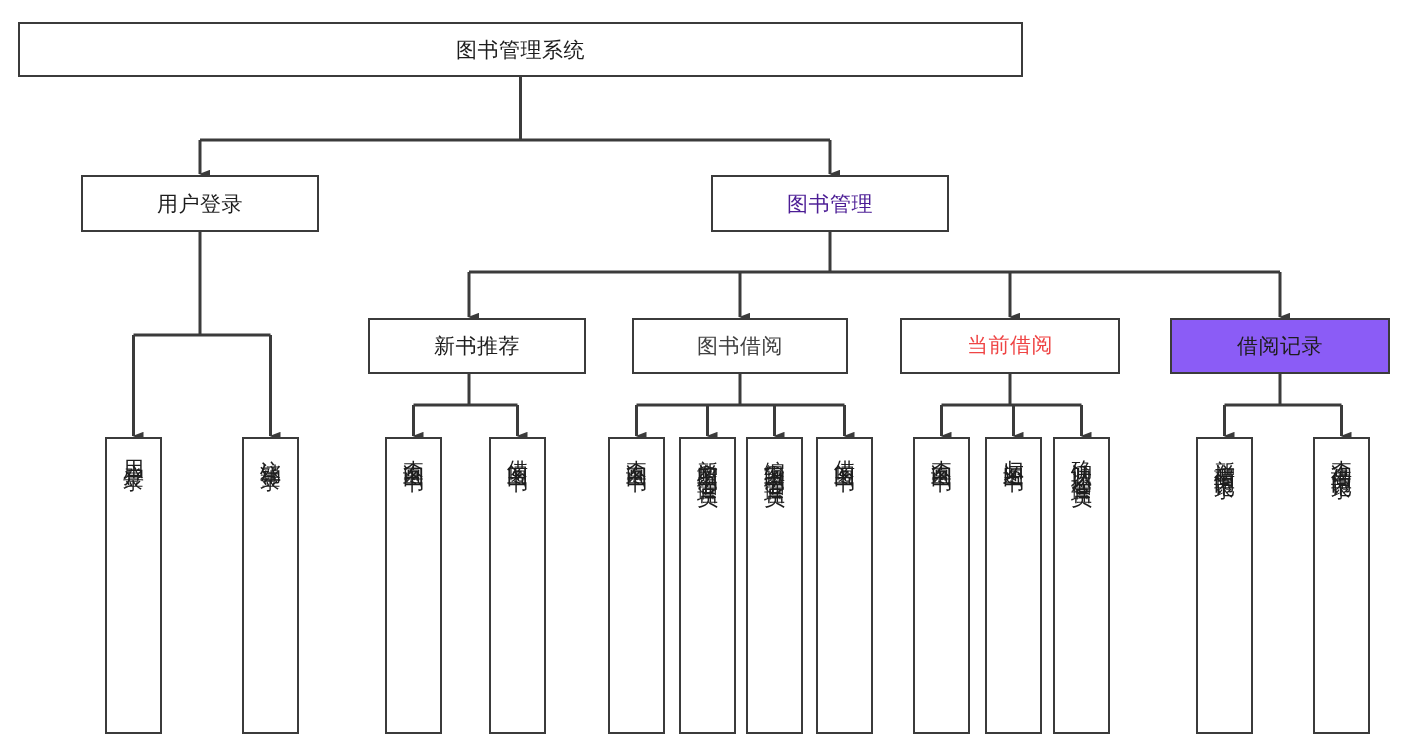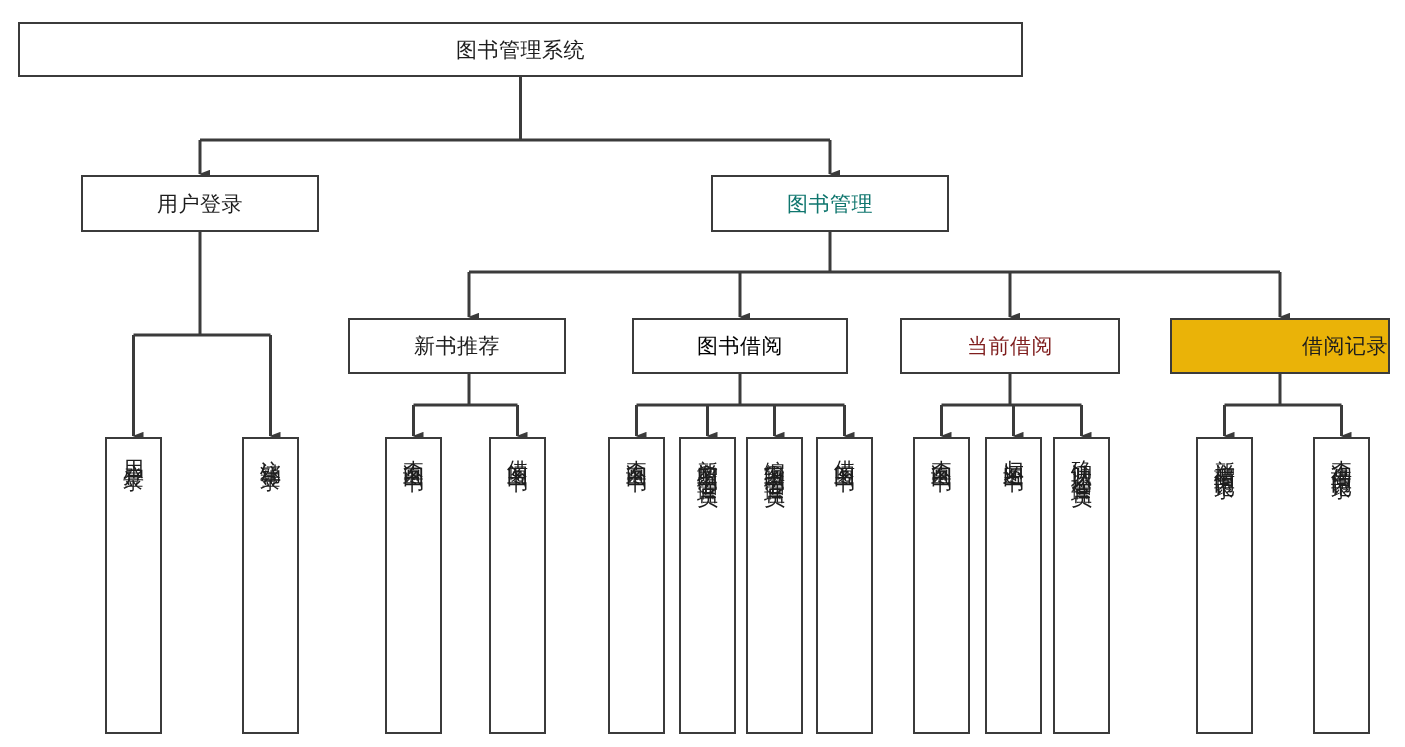--- a/index.html
+++ b/index.html
@@ -119,32 +119,32 @@
       </g>
   </svg>
   <div id="node-layer">
       <div class="node-box" style="left: 18px; top: 13px; width: 1005px; height: 55px; border-color: rgb(59, 59, 59); background: rgb(255, 255, 255); margin-top: 9px;">
         <span class="node-label-h" style="color: rgb(29, 29, 29);">图书管理系统</span>
       </div>
       <div class="node-box" style="left: 81px; top: 175px; width: 238px; height: 57px; border-color: rgb(59, 59, 59); background: rgb(255, 255, 255);">
         <span class="node-label-h" style="color: rgb(29, 29, 29);">用户登录</span>
       </div>
       <div class="node-box" style="left: 711px; top: 175px; width: 238px; height: 57px; border-color: rgb(59, 59, 59); background: rgb(255, 255, 255);">
-        <span class="node-label-h" style="color: #0f766e;">图书管理</span>
+        <span class="node-label-h" style="color: #4c1d95;">图书管理</span>
       </div>
-      <div class="node-box" style="left: 348px; top: 318px; width: 218px; height: 56px; border-color: rgb(59, 59, 59); background: rgb(255, 255, 255);">
+      <div class="node-box" style="left: 368px; top: 318px; width: 218px; height: 56px; border-color: rgb(59, 59, 59); background: rgb(255, 255, 255);">
         <span class="node-label-h" style="color: rgb(29, 29, 29);">新书推荐</span>
       </div>
       <div class="node-box" style="left: 632px; top: 318px; width: 216px; height: 56px; border-color: rgb(59, 59, 59); background: rgb(255, 255, 255);">
-        <span class="node-label-h" style="color: #000000;">图书借阅</span>
+        <span class="node-label-h" style="color: #404040;">图书借阅</span>
       </div>
       <div class="node-box" style="left: 900px; top: 318px; width: 220px; height: 56px; border-color: rgb(59, 59, 59); background: rgb(255, 255, 255);">
-        <span class="node-label-h" style="color: #7f1d1d;">当前借阅</span>
+        <span class="node-label-h" style="color: #ef4444; font-family: Liberation Serif, serif;">当前借阅</span>
       </div>
-      <div class="node-box" style="left: 1170px; top: 318px; width: 220px; height: 56px; border-color: rgb(59, 59, 59); background: #eab308; justify-content: flex-end;">
+      <div class="node-box" style="left: 1170px; top: 318px; width: 220px; height: 56px; border-color: rgb(59, 59, 59); background: #8b5cf6;">
         <span class="node-label-h" style="color: rgb(29, 29, 29);">借阅记录</span>
       </div>
       <div class="node-box leaf" style="left: 105px; top: 437px; width: 57px; height: 297px; border-color: rgb(59, 59, 59); background: rgb(255, 255, 255);">
         <span class="node-label-v" style="color: rgb(29, 29, 29);">用户登录</span>
       </div>
       <div class="node-box leaf" style="left: 242px; top: 437px; width: 57px; height: 297px; border-color: rgb(59, 59, 59); background: rgb(255, 255, 255);">
         <span class="node-label-v" style="color: rgb(29, 29, 29);">注销登录</span>
       </div>
       <div class="node-box leaf" style="left: 385px; top: 437px; width: 57px; height: 297px; border-color: rgb(59, 59, 59); background: rgb(255, 255, 255);">
         <span class="node-label-v" style="color: rgb(29, 29, 29);">查询图书</span>

